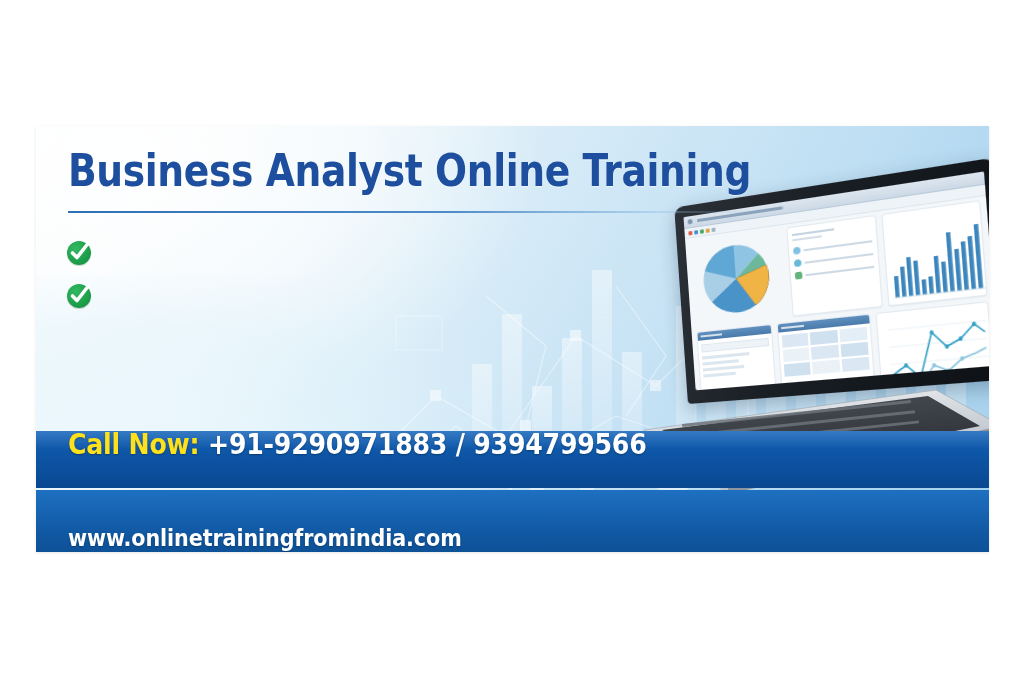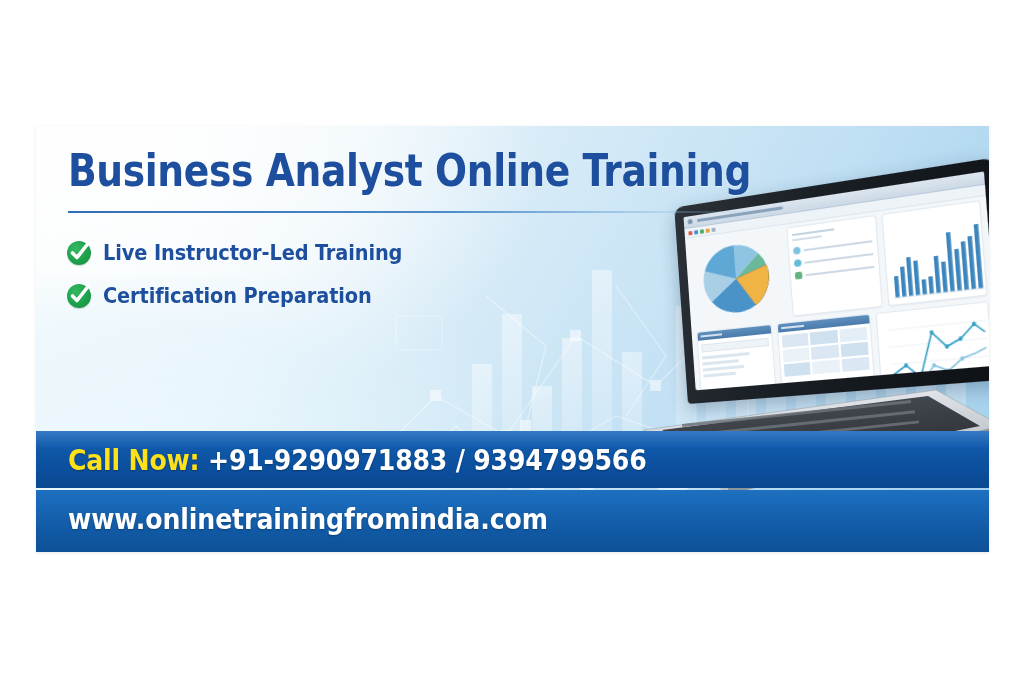--- a/index.html
+++ b/index.html
@@ -253,35 +253,35 @@
     position: absolute;
     left: 0;
     top: 364px;
     width: 953px;
     height: 62px;
     background: linear-gradient(to bottom, #1e70c0 0%, #1866b5 28%, #1159a4 66%, #0d5197 100%);
   }
   #call-text {
     position: absolute;
     left: 32px;
-    top: 318px;
+    top: 302px;
     font-size: 28px;
     font-weight: 700;
     font-family: "DejaVu Sans Condensed", "Liberation Sans Narrow", "Liberation Sans", sans-serif;
     letter-spacing: -0.2px;
     white-space: nowrap;
     text-shadow: 0 1px 2px rgba(0,0,0,0.30);
   }
   #call-label { color: #ffe11b; }
   #call-number { color: #ffffff; }
   #web-text {
     position: absolute;
     left: 32px;
-    top: 377px;
-    font-size: 28px;
+    top: 399px;
+    font-size: 23px;
     font-weight: 700;
     color: #ffffff;
     font-family: "DejaVu Sans Condensed", "Liberation Sans Narrow", "Liberation Sans", sans-serif;
     letter-spacing: -0.1px;
     white-space: nowrap;
     text-shadow: 0 1px 2px rgba(0,0,0,0.28);
   }
   #presenter {
     position: absolute;
     right: 32px;
@@ -544,33 +544,31 @@
 
     <div id="bullets">
 
       <div class="bullet">
         <span class="check-icon">
           <span class="disc"></span>
           <svg viewBox="0 0 27 27">
             <path d="M6.5,14 L11,18.5 L22,4.5" fill="none" stroke="#ffffff" stroke-width="3.6" stroke-linecap="round" stroke-linejoin="round"></path>
           </svg>
         </span>
-        <span class="bullet-label">Live Instructor-Led Training</span>
       </div>
 
 
 
       <div class="bullet">
         <span class="check-icon">
           <span class="disc"></span>
           <svg viewBox="0 0 27 27">
             <path d="M6.5,14 L11,18.5 L22,4.5" fill="none" stroke="#ffffff" stroke-width="3.6" stroke-linecap="round" stroke-linejoin="round"></path>
           </svg>
         </span>
-        <span class="bullet-label">Certification Preparation</span>
       </div>
 
     </div>
 
     <div id="bar-call">
         <span class="sheen"></span>
       </div>
     <div id="bar-web-fix"></div>
 
     <div id="call-text">

